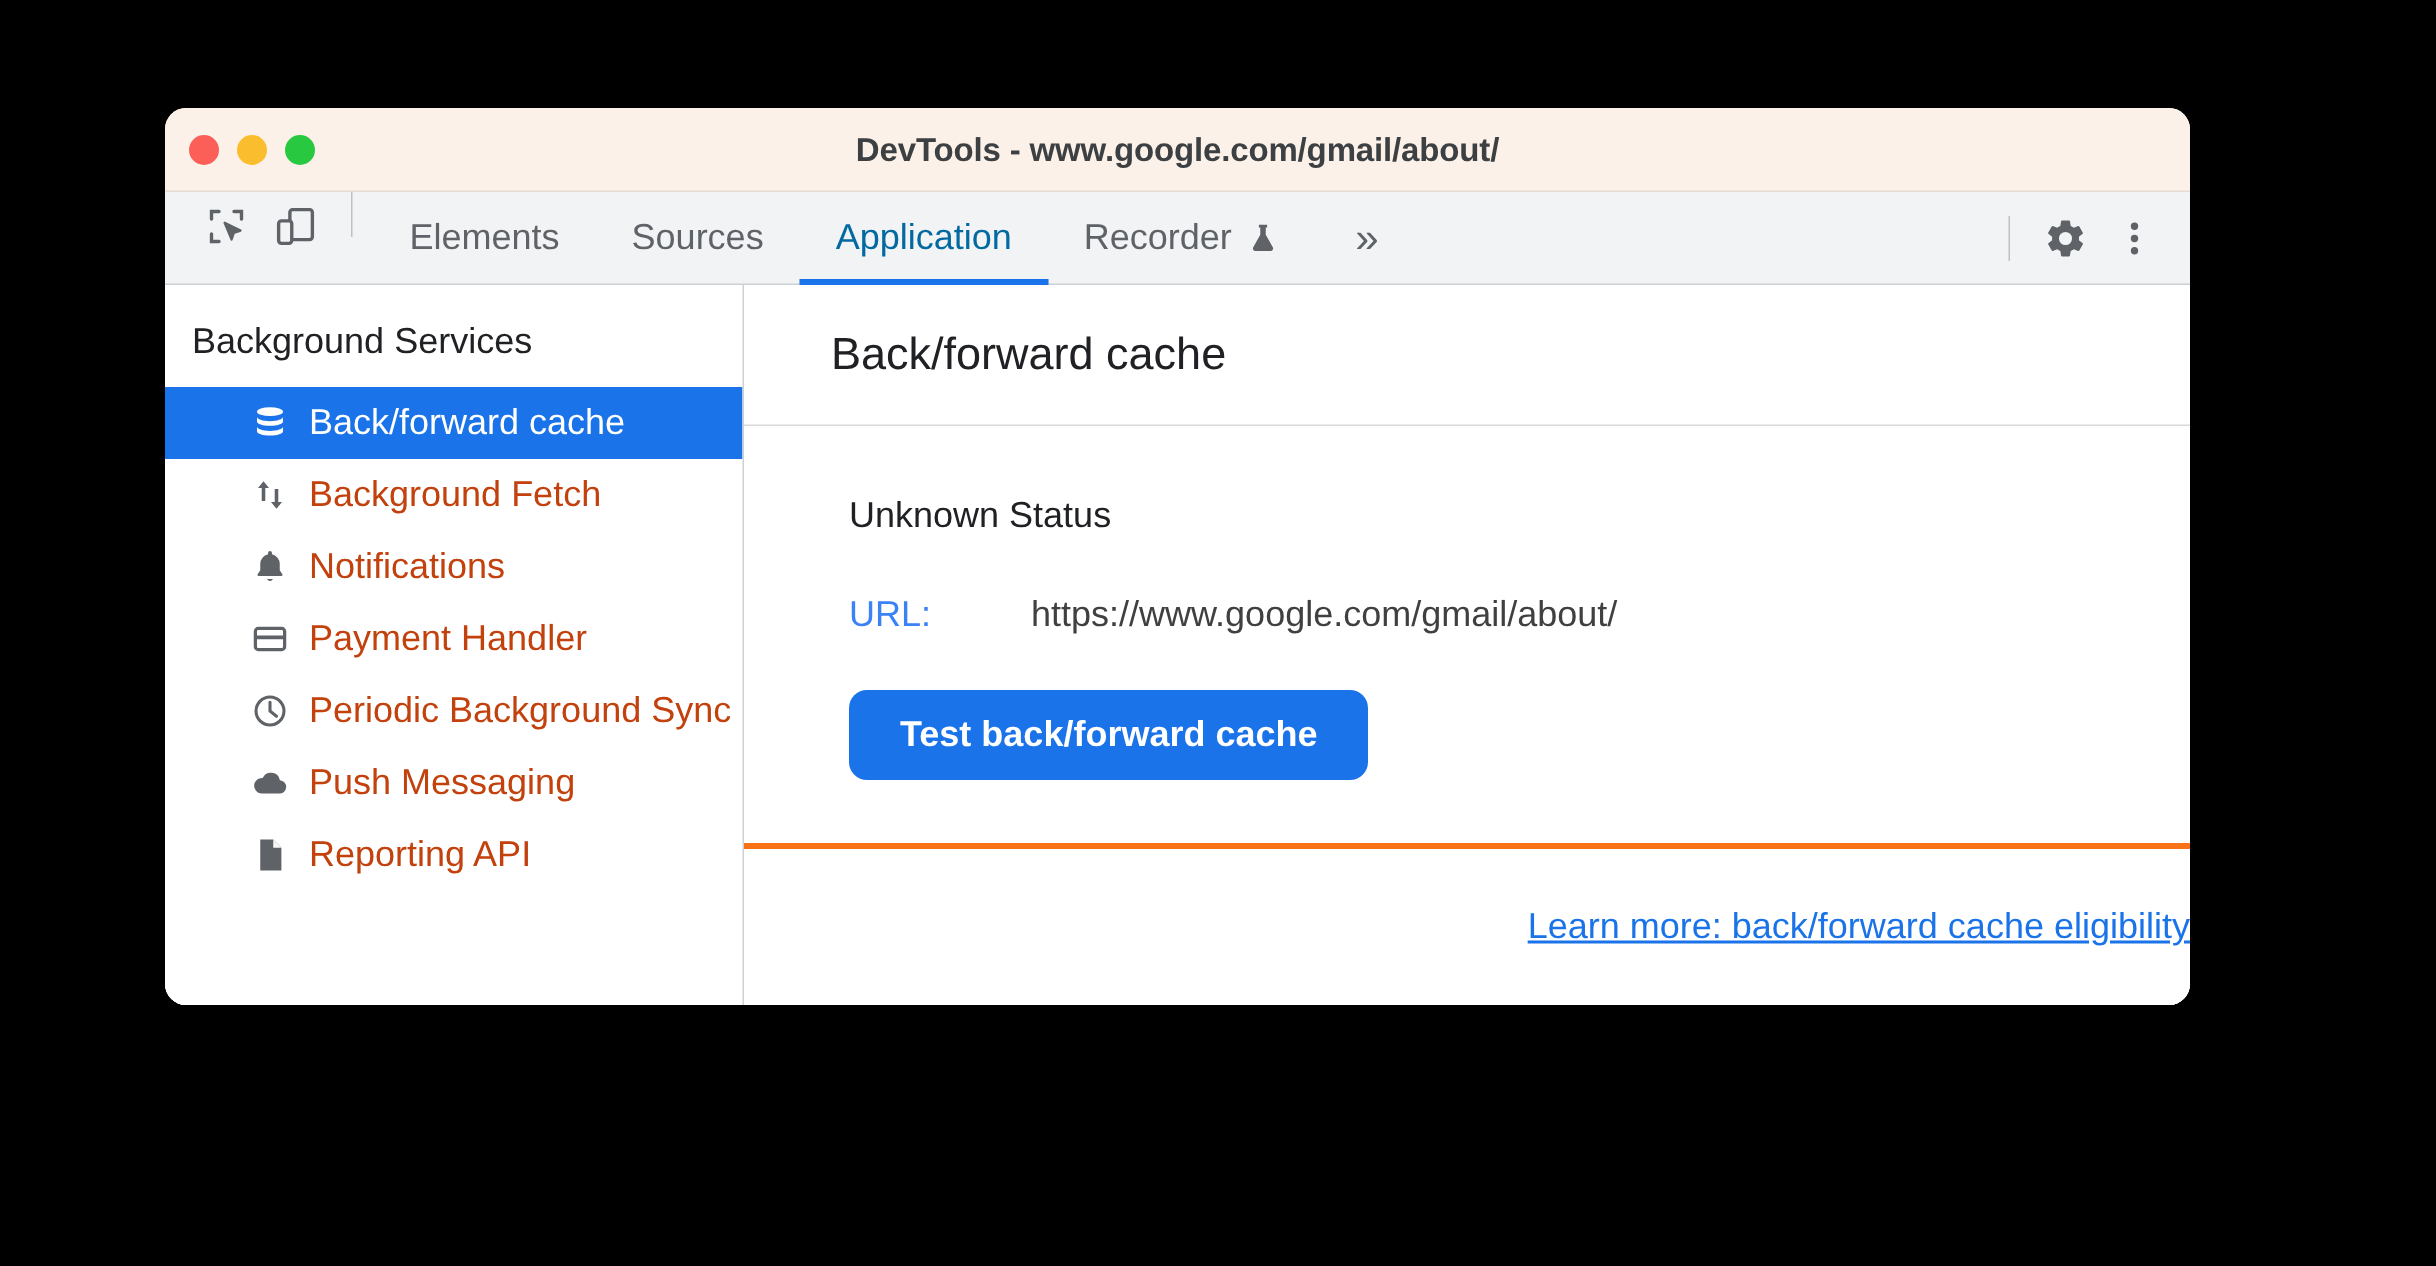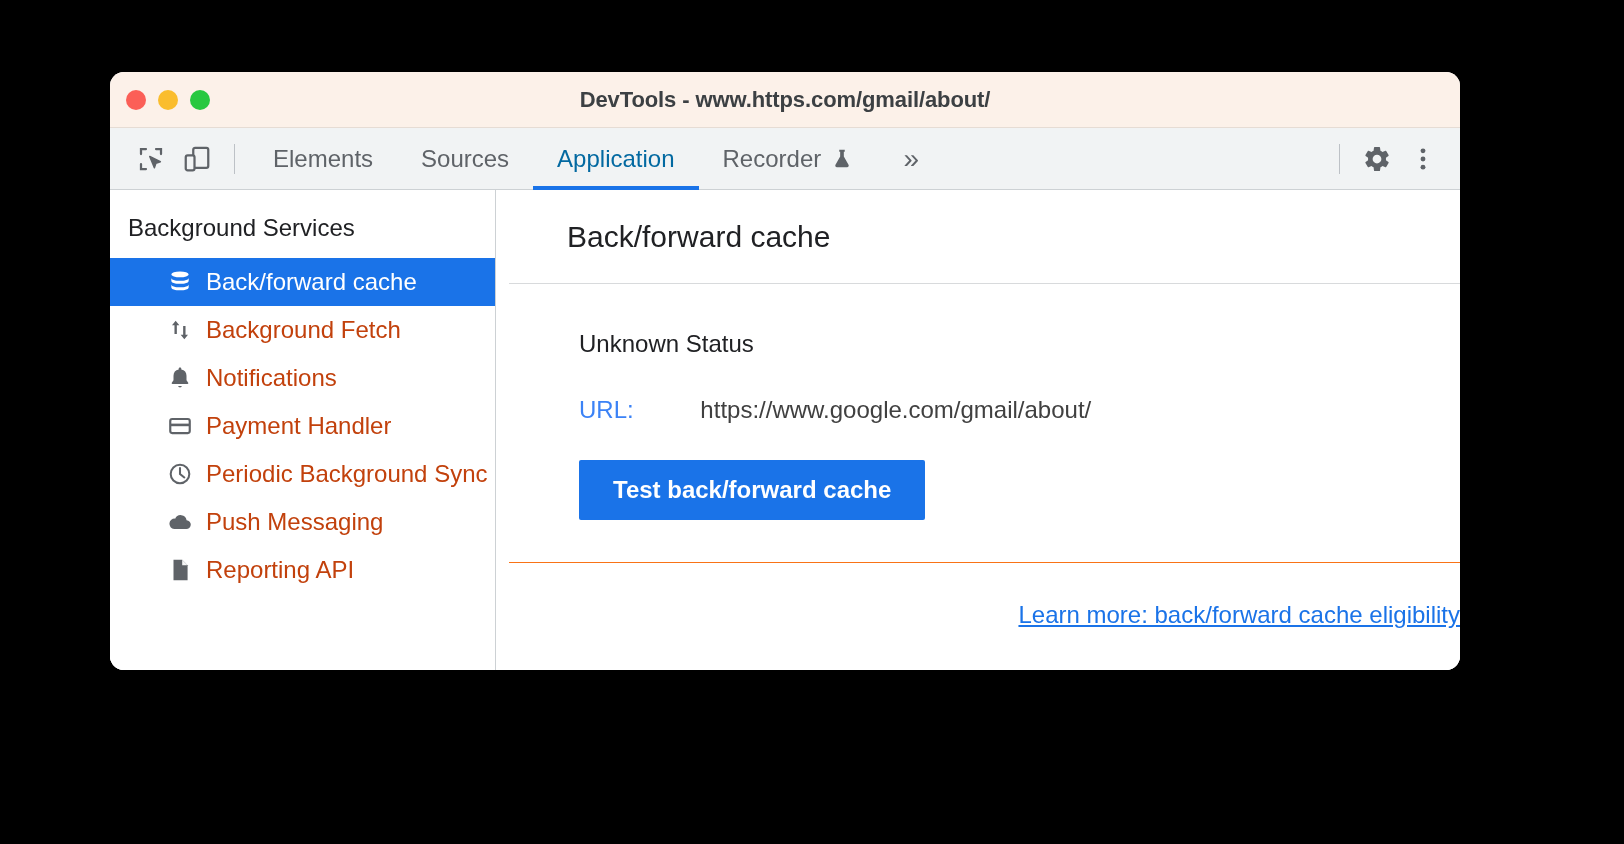--- a/index.html
+++ b/index.html
@@ -60,21 +60,20 @@
     letter-spacing: -0.1px;
   }
 
   
   #toolbar {
     position: relative;
     height: 62px;
     background: #f1f3f4;
     border-bottom: 1px solid #cdd1d4;
     display: flex;
-    align-items: center;
     padding: 0 0 0 18px;
   }
   .tool-icon {
     width: 46px; height: 46px;
     display: flex; align-items: center; justify-content: center;
     color: #5f6368;
     flex: 0 0 auto;
   }
   .tool-sep {
     width: 1px;
@@ -120,21 +119,20 @@
     align-items: center;
     flex: 0 0 auto;
     padding-right: 14px;
   }
 
   
   #body-split {
     display: flex;
     height: calc(598px - 56px - 62px);
     background: #ffffff;
-    gap: 13px;
   }
 
   
   #sidebar {
     width: 386px;
     flex: 0 0 386px;
     border-right: 1px solid #cdd1d4;
     background: #ffffff;
     overflow: hidden;
     padding-top: 6px;
@@ -183,42 +181,42 @@
     display: flex;
     align-items: center;
     padding-left: 58px;
   }
   #main-title {
     font-size: 30px;
     color: #202124;
   }
   #main-content {
     padding: 46px 0 0 70px;
-    border-bottom: 1px solid #f97316;
+    border-bottom: 4px solid #f97316;
     padding-bottom: 42px;
   }
   #status-text {
     font-size: 24px;
     color: #202124;
     margin-bottom: 38px;
   }
   #url-row {
     font-size: 24px;
     margin-bottom: 36px;
   }
   #url-label { color: #3b82f6; margin-right: 12px; }
   #url-value { color: #404040; margin-left: 48px; }
   #test-button {
     display: inline-block;
     background: #1a73e8;
     color: #ffffff;
     font-size: 24px;
     font-weight: bold;
     border: none;
-    border-radius: 2px;
+    border-radius: 12px;
     padding: 16px 34px;
     font-family: "Liberation Sans", sans-serif;
     cursor: pointer;
   }
   #footer-area {
     padding: 38px 0 0 68px;
     text-align: right;
   }
   #learn-link {
     font-size: 24px;
@@ -231,21 +229,21 @@
 <body>
 
 <div id="stage">
 
   <div id="window">
 
     <div id="titlebar">
       <div class="traffic" id="tl-close"></div>
       <div class="traffic" id="tl-min"></div>
       <div class="traffic" id="tl-max"></div>
-      <div id="window-title">DevTools - www.https.com/gmail/about/</div>
+      <div id="window-title">DevTools - www.google.com/gmail/about/</div>
     </div>
 
     <div id="toolbar">
 
       <div class="tool-icon">
         <svg width="30" height="30" viewBox="0 0 24 24" fill="none" stroke="currentColor" stroke-width="1.8">
           <path d="M4 8V4h4M20 8V4h-4M4 16v4h4" stroke-linecap="round"></path>
           <path d="M11 10l8.5 4.2-3.6 1.2-1.2 3.6z" fill="currentColor" stroke="currentColor" stroke-width="1.2" stroke-linejoin="round"></path>
         </svg>
       </div>

